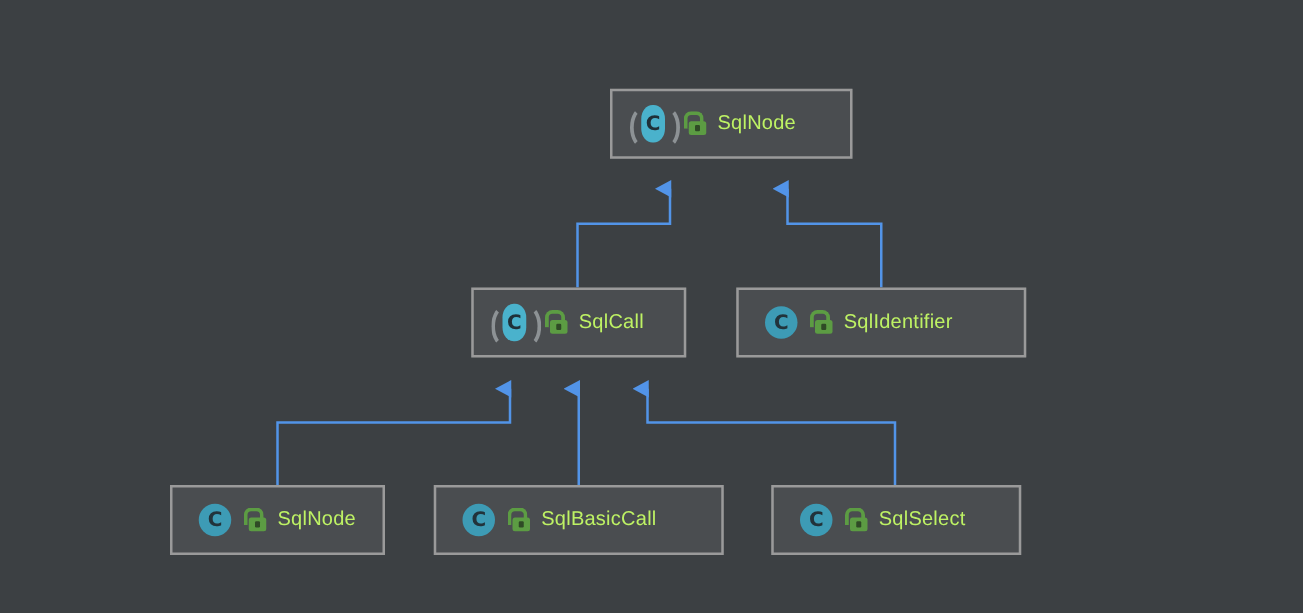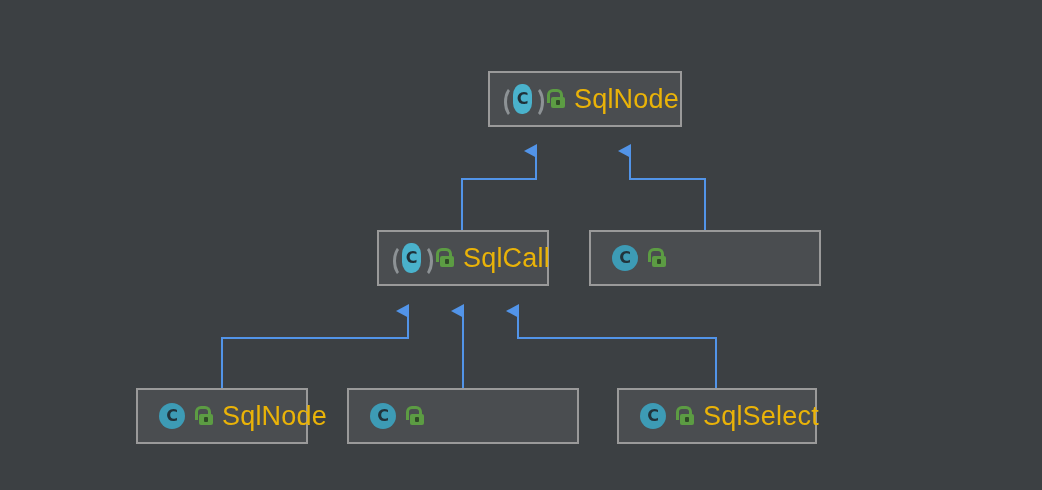--- a/index.html
+++ b/index.html
@@ -30,22 +30,22 @@
     display: flex;
     align-items: center;
     background: #4a4d50;
     border: 2px solid #9a9a9a;
     padding: 0 16px 0 14px;
     height: 56px;
     gap: 9px;
     user-select: none;
   }
   .node-label {
-    color: #eab308;
-    font-size: 27px;
+    color: #bef264;
+    font-size: 16px;
     line-height: 1;
     letter-spacing: 0.2px;
     white-space: nowrap;
   }
   .class-icon {
     position: relative;
     width: 34px;
     height: 30px;
     flex: 0 0 auto;
   }
@@ -199,20 +199,21 @@
   <div class="uml-node" style="left:589px; top:230px; width:232px;">
     <span class="class-icon">
       <span class="disc"></span>
       <span class="glyph">C</span>
     </span>
     <span class="lock-icon">
       <span class="shackle"></span>
       <span class="body"></span>
       <span class="keyhole"></span>
     </span>
+    <span class="node-label">SqlIdentifier</span>
   </div>
 
   <div class="uml-node" style="left:136px; top:388px; width:172px;">
     <span class="class-icon">
       <span class="disc"></span>
       <span class="glyph">C</span>
     </span>
     <span class="lock-icon">
       <span class="shackle"></span>
       <span class="body"></span>
@@ -224,20 +225,21 @@
   <div class="uml-node" style="left:347px; top:388px; width:232px;">
     <span class="class-icon">
       <span class="disc"></span>
       <span class="glyph">C</span>
     </span>
     <span class="lock-icon">
       <span class="shackle"></span>
       <span class="body"></span>
       <span class="keyhole"></span>
     </span>
+    <span class="node-label">SqlBasicCall</span>
   </div>
 
   <div class="uml-node" style="left:617px; top:388px; width:200px;">
     <span class="class-icon">
       <span class="disc"></span>
       <span class="glyph">C</span>
     </span>
     <span class="lock-icon">
       <span class="shackle"></span>
       <span class="body"></span>

